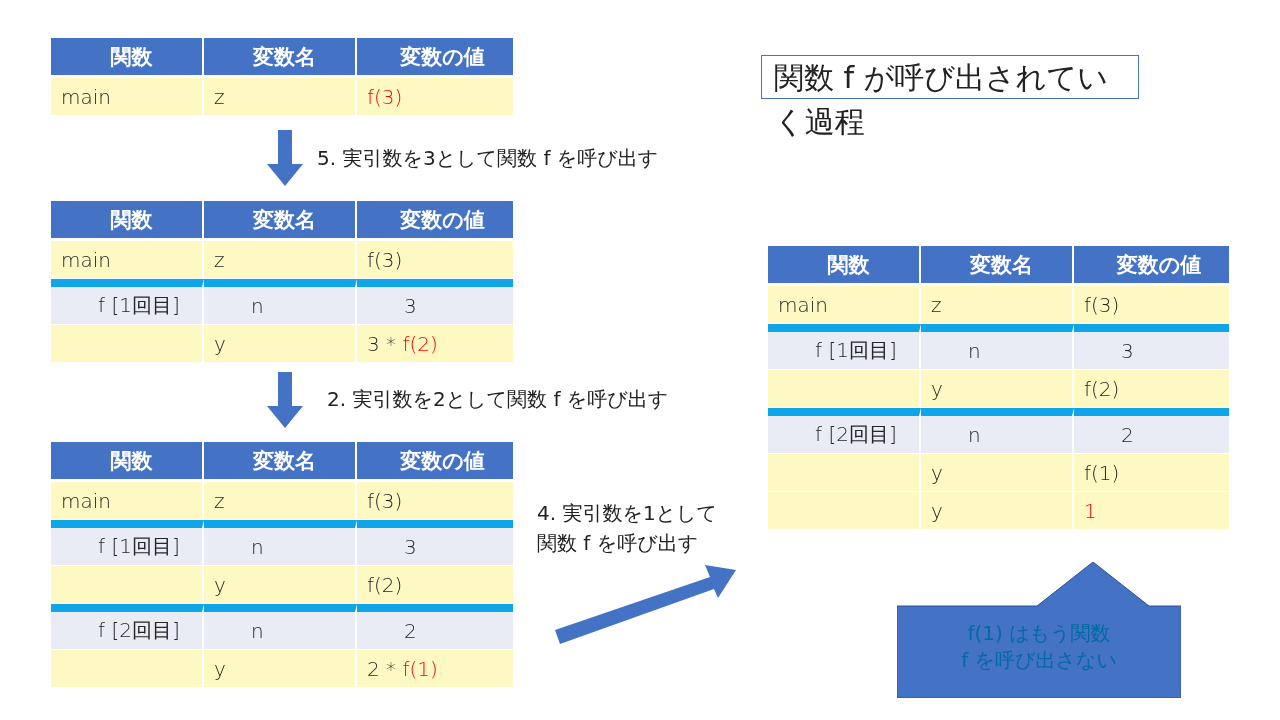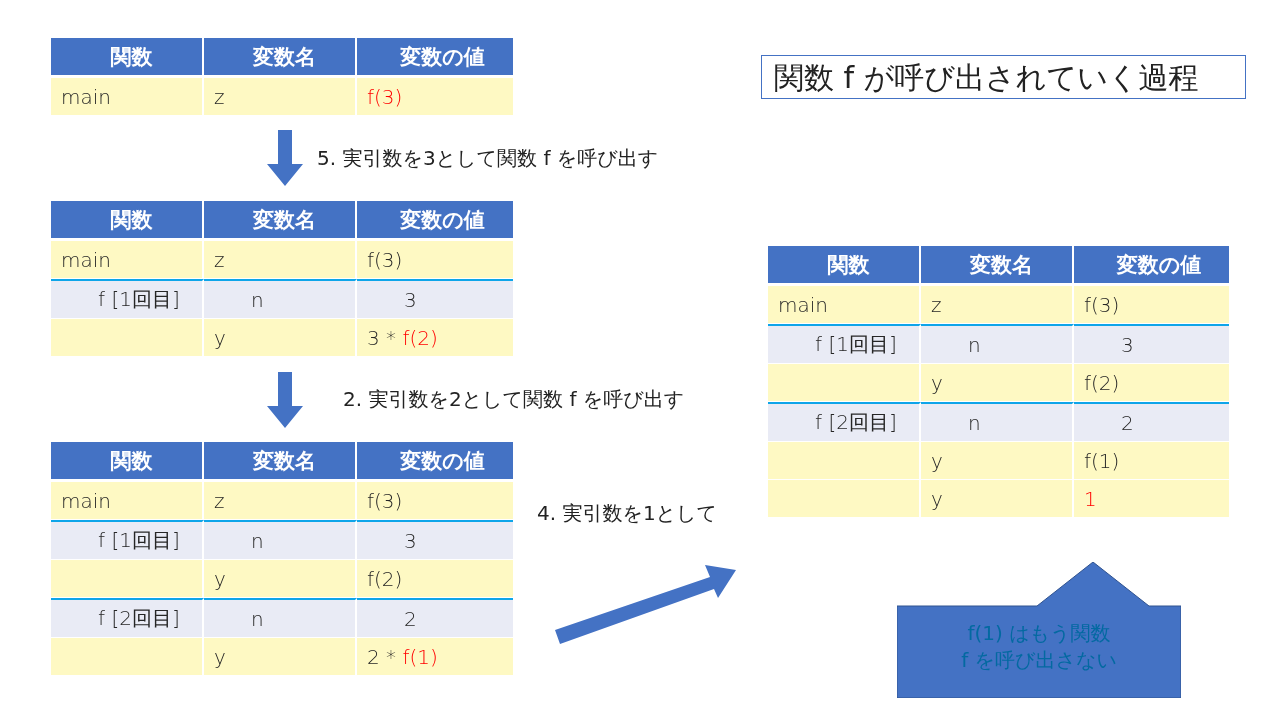--- a/index.html
+++ b/index.html
@@ -7,23 +7,23 @@
        font-family:"DejaVu Sans","Liberation Sans",sans-serif;color:#222;}
   .tbl{position:absolute;border-collapse:separate;border-spacing:0;}
   .tbl th{background:#4472c4;color:#fff;font-weight:bold;font-size:21px;text-align:center;
           padding:0 0 0 10px;height:37px;border-right:2px solid #fff;border-bottom:3px solid #fff;}
   .tbl th:last-child{border-right:none;padding-left:15px;}
   .tbl td{font-size:20px;padding:0 0 0 10px;height:37px;border-right:2px solid #fff;border-bottom:1px solid #fff;
           font-weight:300;color:#262626;}
   .tbl td:last-child{border-right:none;}
   .tbl tr.odd td{background:#fef9c3;}
   .tbl tr.even td{background:#e9ebf5;}
-  .tbl tr.grp td{border-top:2px solid #0ea5e9;padding-left:47px;}
+  .tbl tr.grp td{border-top:8px solid #0ea5e9;padding-left:47px;}
   .red{color:#ff0000;}
-  .title-box{position:absolute;left:761px;top:55px;width:485px;height:44px;border:1.5px solid #4472c4;
+  .title-box{position:absolute;left:761px;top:55px;width:378px;height:44px;border:1.5px solid #4472c4;
              font-size:30px;line-height:44px;padding-left:12px;box-sizing:border-box;color:#222;}
   .step{position:absolute;font-size:20px;color:#222;}
   .arrow-down{position:absolute;}
   .callout{position:absolute;}
 </style>
 </head>
 <body>
 
 <div class="title-box">関数 f が呼び出されていく過程</div>
 
@@ -78,21 +78,21 @@
     <td></td>
     <td>y</td>
     <td><span>3 * </span><span class="red">f(2)</span></td>
   </tr>
 </tbody>
   </table>
 
 <svg class="arrow-down" style="left:265px;top:372px;" width="40" height="56">
   <polygon points="13,0 27,0 27,34 38,34 20,56 2,34 13,34" fill="#4472c4"></polygon>
 </svg>
-<div class="step" style="left:327px;top:386px;margin-left:16px;">2. 実引数を2として関数 f を呼び出す</div>
+<div class="step" style="left:327px;top:386px;">2. 実引数を2として関数 f を呼び出す</div>
 
 <table class="tbl" style="left:51px;top:442px;width:462px;">
   <colgroup>
       <col style="width:153px">
       <col style="width:153px">
       <col style="width:156px">
     </colgroup>
   <tbody>
       <tr>
     <th>関数</th>
@@ -122,20 +122,21 @@
   <tr class="odd">
     <td></td>
     <td>y</td>
     <td><span>2 * </span><span class="red">f(1)</span></td>
   </tr>
 </tbody>
   </table>
 
 <div class="step" style="left:537px;top:498px;line-height:30px;">
   <div>4. 実引数を1として</div>
+  <div>関数 f を呼び出す</div>
 </div>
 
 <svg style="position:absolute;left:550px;top:560px;" width="190" height="90">
   <polygon points="5,70 160,17 155,5 186,10 168,38 164,29 10,84" fill="#4472c4"></polygon>
 </svg>
 
 <table class="tbl" style="left:768px;top:246px;width:461px;">
   <colgroup>
       <col style="width:153px">
       <col style="width:153px">

